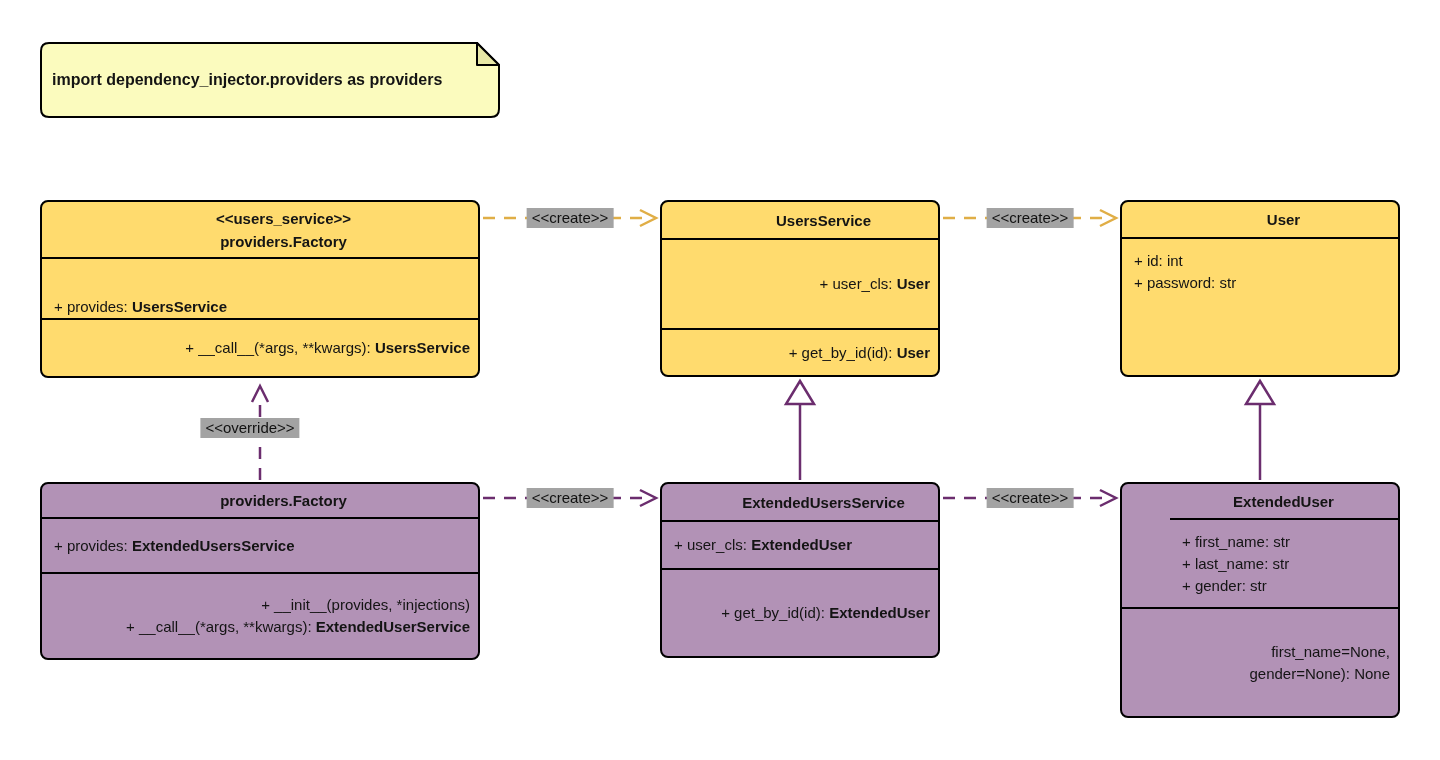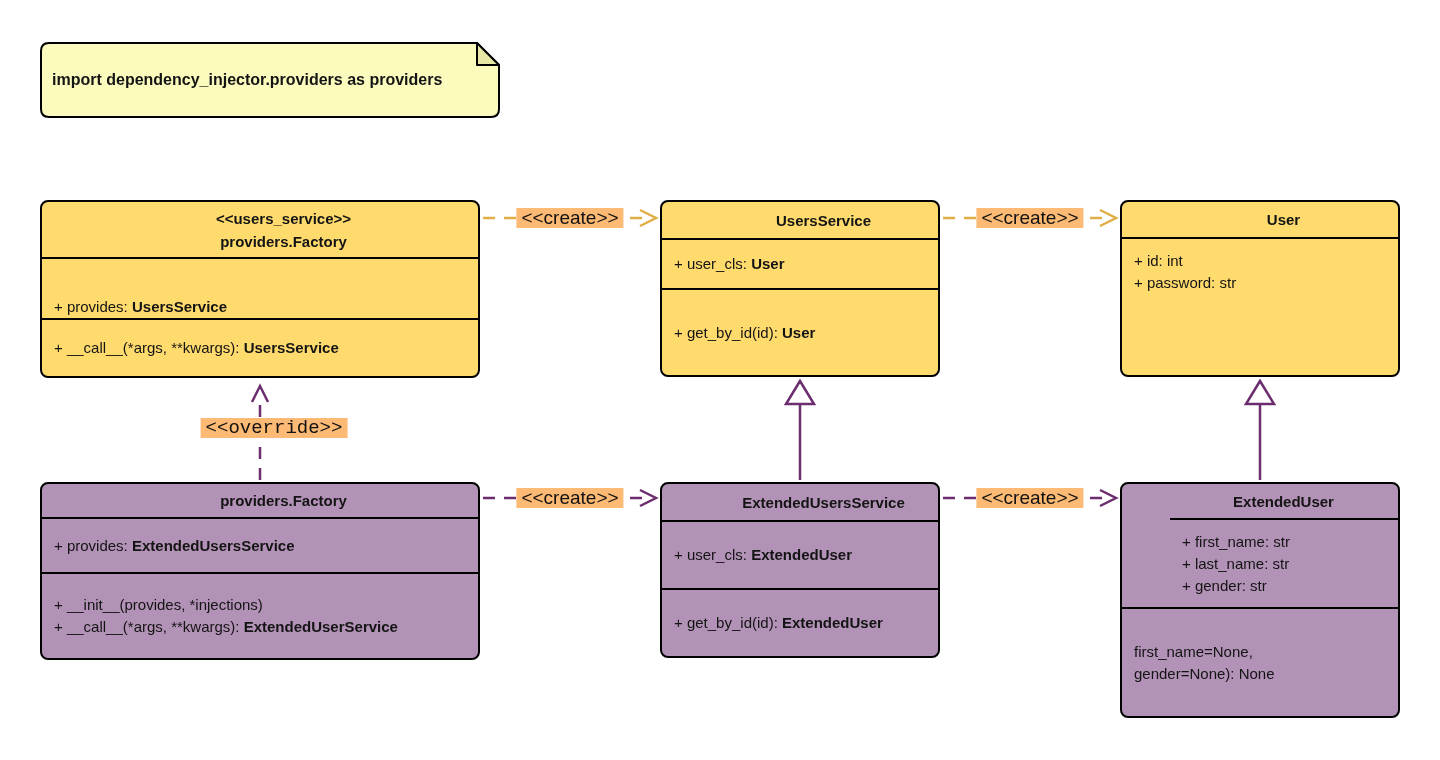--- a/index.html
+++ b/index.html
@@ -6,38 +6,38 @@
   body{width:1440px;height:760px;font-family:"Liberation Sans",sans-serif;color:#141414;}
   .canvas{position:relative;width:1440px;height:760px;overflow:hidden;background:#fff;}
 
   svg.arrows{position:absolute;left:0;top:0;width:1440px;height:760px;pointer-events:none;}
   svg.arrows line, svg.arrows polyline, svg.arrows polygon{stroke-width:2.5;fill:none;}
   .gold{stroke:var(--gold_arrow);}
   .purp{stroke:var(--purple_arrow);}
   .dash{stroke-dasharray:12 9;}
   polygon.tri{fill:#ffffff;stroke-linejoin:miter;}
 
-  .arrow-label{position:absolute;transform:translate(-50%,-50%);background:#fdba74;padding:0 5px;
-    font-size:19px;line-height:20px;white-space:nowrap;color:#111;}
+  .arrow-label{position:absolute;transform:translate(-50%,-50%);background:#a3a3a3;padding:0 5px;
+    font-size:15px;line-height:20px;white-space:nowrap;color:#111;}
 
   
   .note{position:absolute;left:40px;top:42px;width:482px;height:76px;}
   .note svg{position:absolute;left:0;top:0;}
   .note .note-text{position:absolute;left:12px;right:26px;top:0;bottom:0;display:flex;align-items:center;
     font-weight:bold;font-size:16px;}
 
   
   .uml{position:absolute;box-sizing:border-box;border:2px solid var(--border);border-radius:8px;
     display:flex;flex-direction:column;overflow:hidden;}
   .fill-yellow{background:var(--yellow_fill);}
   .fill-purple{background:var(--purple_fill);}
   .sec{box-sizing:border-box;display:flex;flex-direction:column;justify-content:center;flex:0 0 auto;padding-left:47px;}
   .sec.hdr{align-items:center;text-align:center;font-weight:bold;font-size:15px;line-height:23px;}
   .sec.bdy{border-top:2px solid var(--border);padding:0 8px 0 12px;font-size:15px;line-height:22px;}
-  .sec.grow{flex:1 1 auto;}
+  .sec.grow{flex:1 1 auto;text-align:right;}
   .line{white-space:nowrap;}
   .line b{font-weight:bold;}
 </style>
 </head>
 <body>
 
 <div class="canvas">
 
   <svg class="arrows">
 
@@ -60,21 +60,21 @@
     <polygon points="800,381 786,404 814,404" class="purp tri"></polygon>
 
     <line x1="1260" y1="480" x2="1260" y2="404" class="purp"></line>
     <polygon points="1260,381 1246,404 1274,404" class="purp tri"></polygon>
   </svg>
 
   <div class="arrow-label" style="left:570px;top:218px;">&lt;&lt;create&gt;&gt;</div>
   <div class="arrow-label" style="left:1030px;top:218px;">&lt;&lt;create&gt;&gt;</div>
   <div class="arrow-label" style="left:570px;top:498px;">&lt;&lt;create&gt;&gt;</div>
   <div class="arrow-label" style="left:1030px;top:498px;">&lt;&lt;create&gt;&gt;</div>
-  <div class="arrow-label" style="left:274px;top:428px;font-family:Liberation Mono, monospace;">&lt;&lt;override&gt;&gt;</div>
+  <div class="arrow-label" style="left:250px;top:428px;">&lt;&lt;override&gt;&gt;</div>
 
   <div class="note">
     <svg width="460" height="76" viewBox="0 0 460 76">
       <path d="M9 1 L437 1 L459 23 L459 67 Q459 75 451 75 L9 75 Q1 75 1 67 L1 9 Q1 1 9 1 Z" style="fill:var(--note_fill);stroke:var(--border);stroke-width:2;"></path>
       <path d="M437 1 L437 23 L459 23 Z" style="fill:var(--note_fold);stroke:var(--border);stroke-width:2;stroke-linejoin:round;"></path>
     </svg>
     <div class="note-text">import dependency_injector.providers as providers</div>
   </div>
 
   <div class="uml fill-yellow" style="left:40px;top:200px;width:440px;height:178px;">
@@ -87,21 +87,21 @@
     </div>
     <div class="sec bdy grow">
       <div class="line"><span>+ __call__(*args, **kwargs): </span><b>UsersService</b></div>
     </div>
   </div>
 
   <div class="uml fill-yellow" style="left:660px;top:200px;width:280px;height:177px;">
     <div class="sec hdr" style="height:36px;">
       <div>UsersService</div>
     </div>
-    <div class="sec bdy" style="height:50px;">
+    <div class="sec bdy" style="height:90px;text-align:right;">
       <div class="line"><span>+ user_cls: </span><b>User</b></div>
     </div>
     <div class="sec bdy grow">
       <div class="line"><span>+ get_by_id(id): </span><b>User</b></div>
     </div>
   </div>
 
   <div class="uml fill-yellow" style="left:1120px;top:200px;width:280px;height:177px;">
     <div class="sec hdr" style="height:35px;">
       <div>User</div>
@@ -122,21 +122,21 @@
     <div class="sec bdy grow">
       <div class="line"><span>+ __init__(provides, *injections)</span></div>
       <div class="line"><span>+ __call__(*args, **kwargs): </span><b>ExtendedUserService</b></div>
     </div>
   </div>
 
   <div class="uml fill-purple" style="left:660px;top:482px;width:280px;height:176px;">
     <div class="sec hdr" style="height:36px;">
       <div>ExtendedUsersService</div>
     </div>
-    <div class="sec bdy" style="height:68px;">
+    <div class="sec bdy" style="height:48px;">
       <div class="line"><span>+ user_cls: </span><b>ExtendedUser</b></div>
     </div>
     <div class="sec bdy grow">
       <div class="line"><span>+ get_by_id(id): </span><b>ExtendedUser</b></div>
     </div>
   </div>
 
   <div class="uml fill-purple" style="left:1120px;top:482px;width:280px;height:236px;">
     <div class="sec hdr" style="height:34px;">
       <div>ExtendedUser</div>

